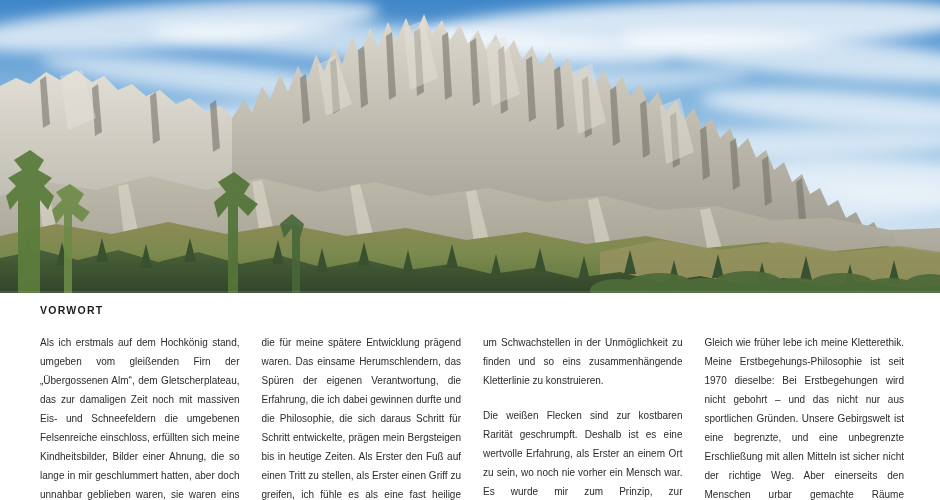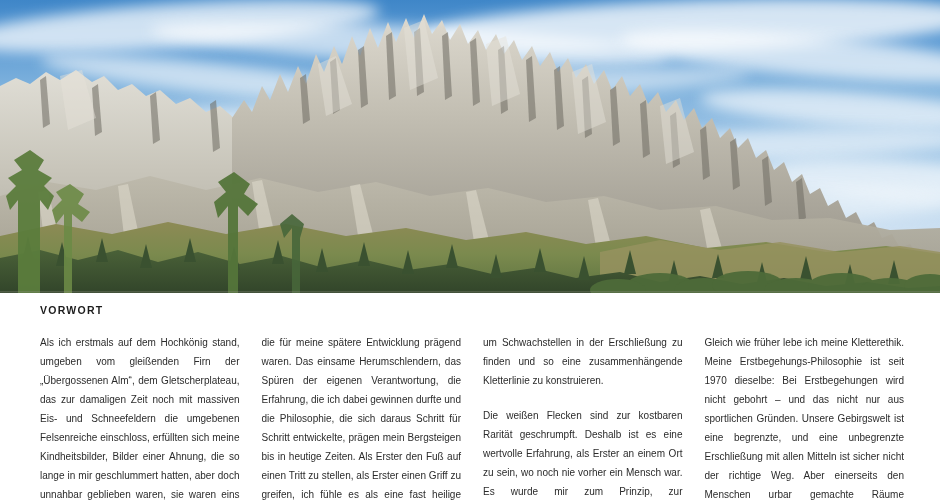--- a/index.html
+++ b/index.html
@@ -257,21 +257,21 @@
 
       <div class="col">
         <p>Als ich erstmals auf dem Hochkönig stand, um­geben vom gleißenden Firn der „Übergossenen Alm“, dem Gletscherplateau, das zur damaligen Zeit noch mit massiven Eis- und Schneefeldern die umgebenen Felsenreiche einschloss, erfüllten sich meine Kindheitsbilder, Bilder einer Ahnung, die so lange in mir geschlummert hatten, aber doch unnahbar geblieben waren, sie waren eins mit mir geworden, und mein Leben erhielt durch das Bergsteigen eine unglaubliche Freiheit. Wenn ich diese nun so lange vergangene Bergsteiger­zeit im Geiste im Zeitraffer vorüberziehen lasse, glaube ich, es waren vor allem die ersten Jahre,</p>
       </div>
 
       <div class="col">
         <p>die für meine spätere Entwicklung prägend wa­ren. Das einsame Herumschlendern, das Spüren der eigenen Verantwortung, die Erfahrung, die ich dabei gewinnen durfte und die Philosophie, die sich daraus Schritt für Schritt entwickelte, prägen mein Bergsteigen bis in heutige Zeiten. Als Erster den Fuß auf einen Tritt zu stellen, als Erster einen Griff zu greifen, ich fühle es als eine fast heilige Handlung und es hatte für mich immer, wie heu­te noch, einen besonderen Stellenwert. Bestehen­de Routen interessierten mich nie wirklich, mein Blick suchte immer in den Freiräumen dazwi­schen, in den noch unberührten Wandfluchten,</p>
       </div>
 
       <div class="col">
-        <p>um Schwachstellen in der Erschließung zu fin­den und so eine zusammenhängende Kletterlinie zu konstruieren.</p>
+        <p>um Schwachstellen in der Unmöglichkeit zu fin­den und so eins zusammenhängende Kletterlinie zu konstruieren.</p>
         <p>Die weißen Flecken sind zur kostbaren Rarität ge­schrumpft. Deshalb ist es eine wertvolle Erfah­rung, als Erster an einem Ort zu sein, wo noch nie vorher ein Mensch war. Es wurde mir zum Prinzip, zur Gewissenssache, mich gleichzeitig einer Aus­rüstungsminimierung zu stellen, und gerade das ist heute, nach vielen Jahrzehnten, immer wieder die eigentlich größte Herausforderung jeder Erst­begehung.</p>
       </div>
 
       <div class="col">
         <p>Gleich wie früher lebe ich meine Kletterethik. Meine Erstbegehungs-Philosophie ist seit 1970 dieselbe: Bei Erstbegehungen wird nicht gebohrt – und das nicht nur aus sportlichen Gründen. Unsere Gebirgswelt ist eine begrenzte, und eine unbegrenzte Erschließung mit allen Mitteln ist si­cher nicht der richtige Weg. Aber einerseits den Menschen urbar gemachte Räume anzubieten, wo man sozusagen Sicherheit findet, und jedoch andererseits den Urzustand der Wildnis gewis­senhaft zu schützen scheint mir ein möglicher Kompromiss. Und als solches sollte man auch die Sanierungen von Routen verstehen.</p>
       </div>
 
     </div>
   </div>
 

